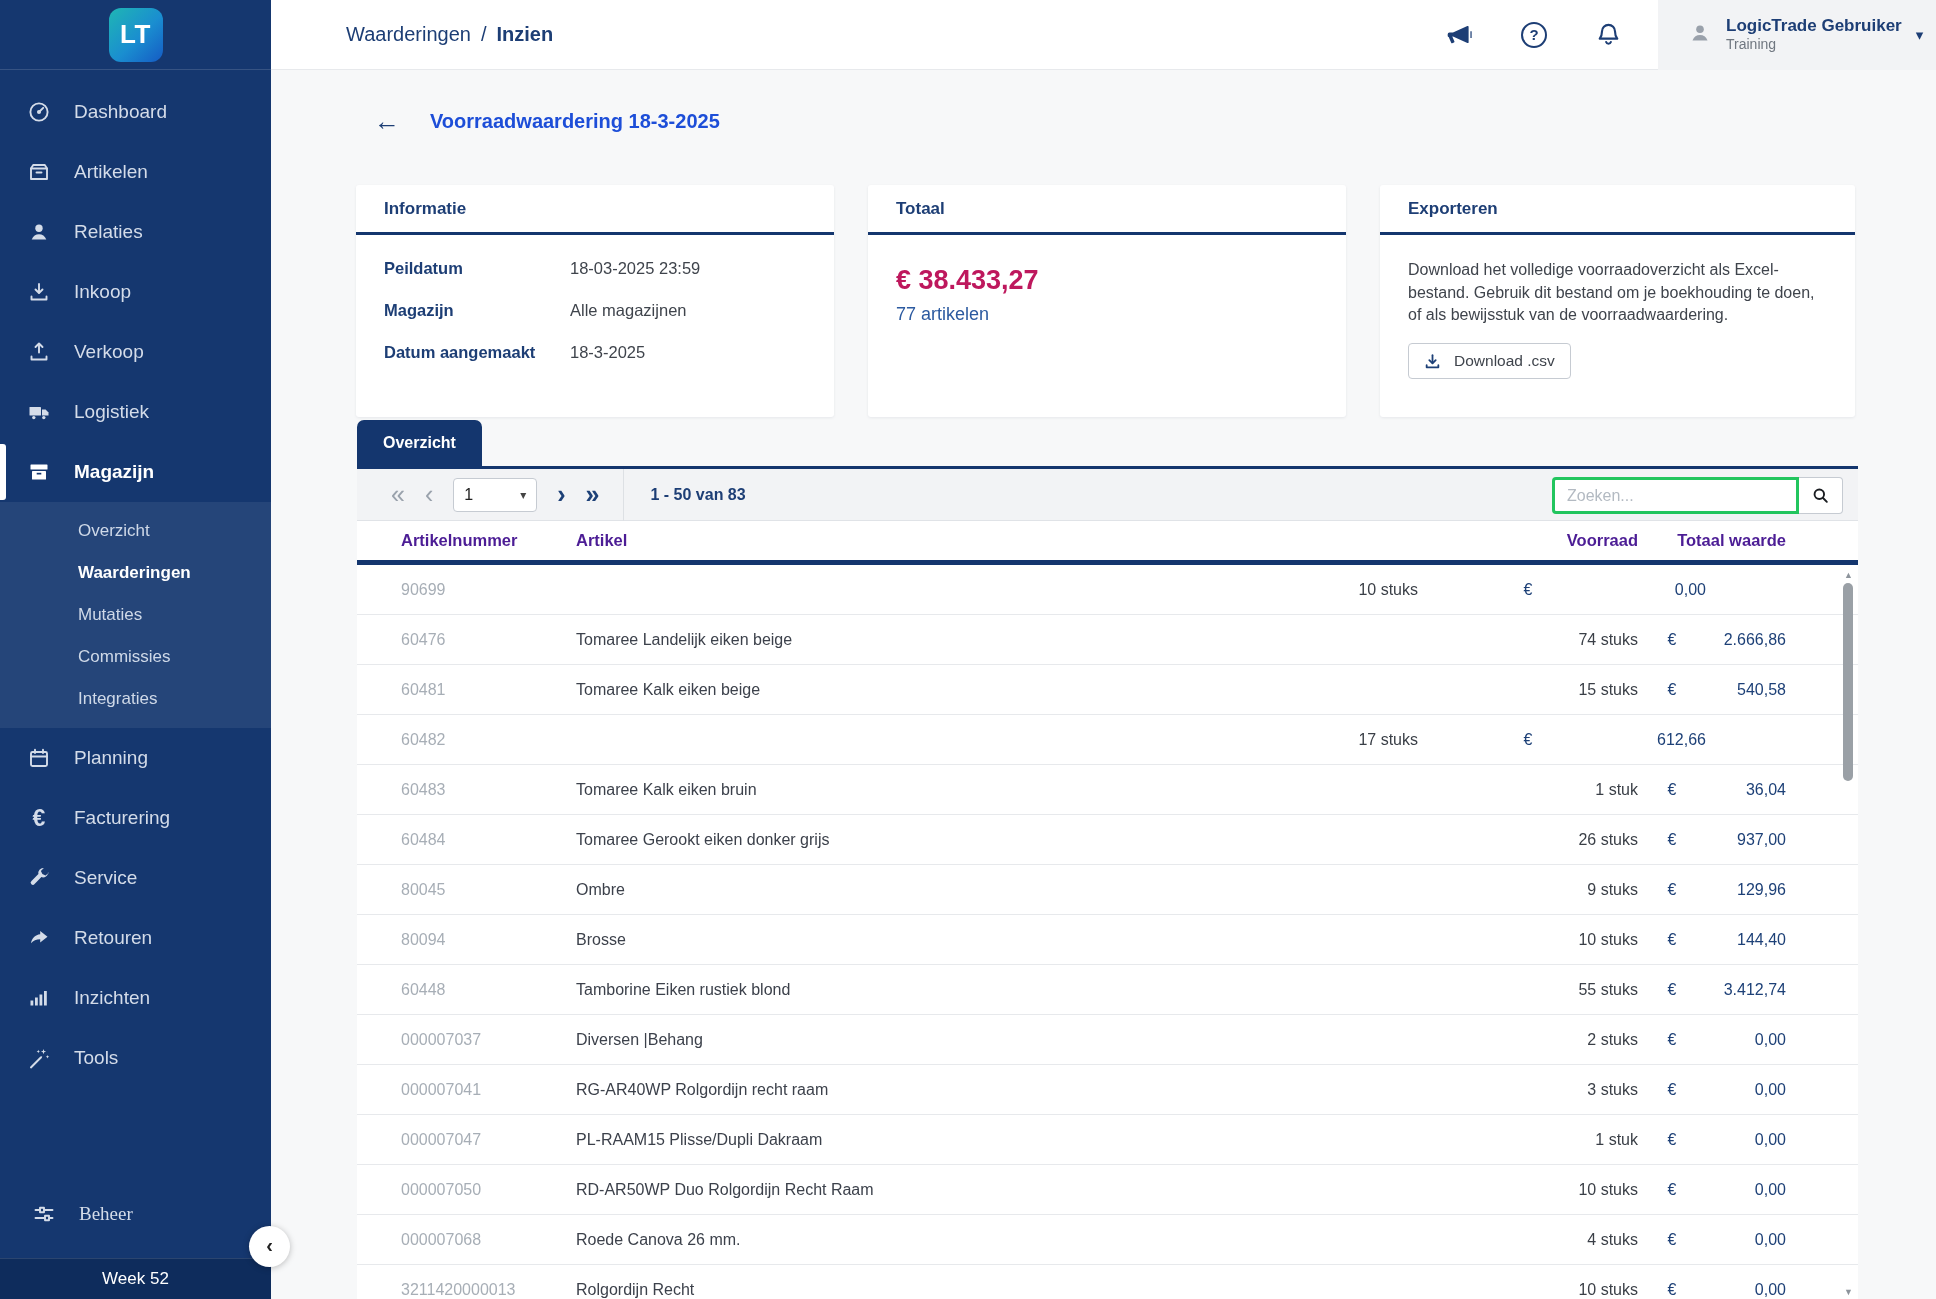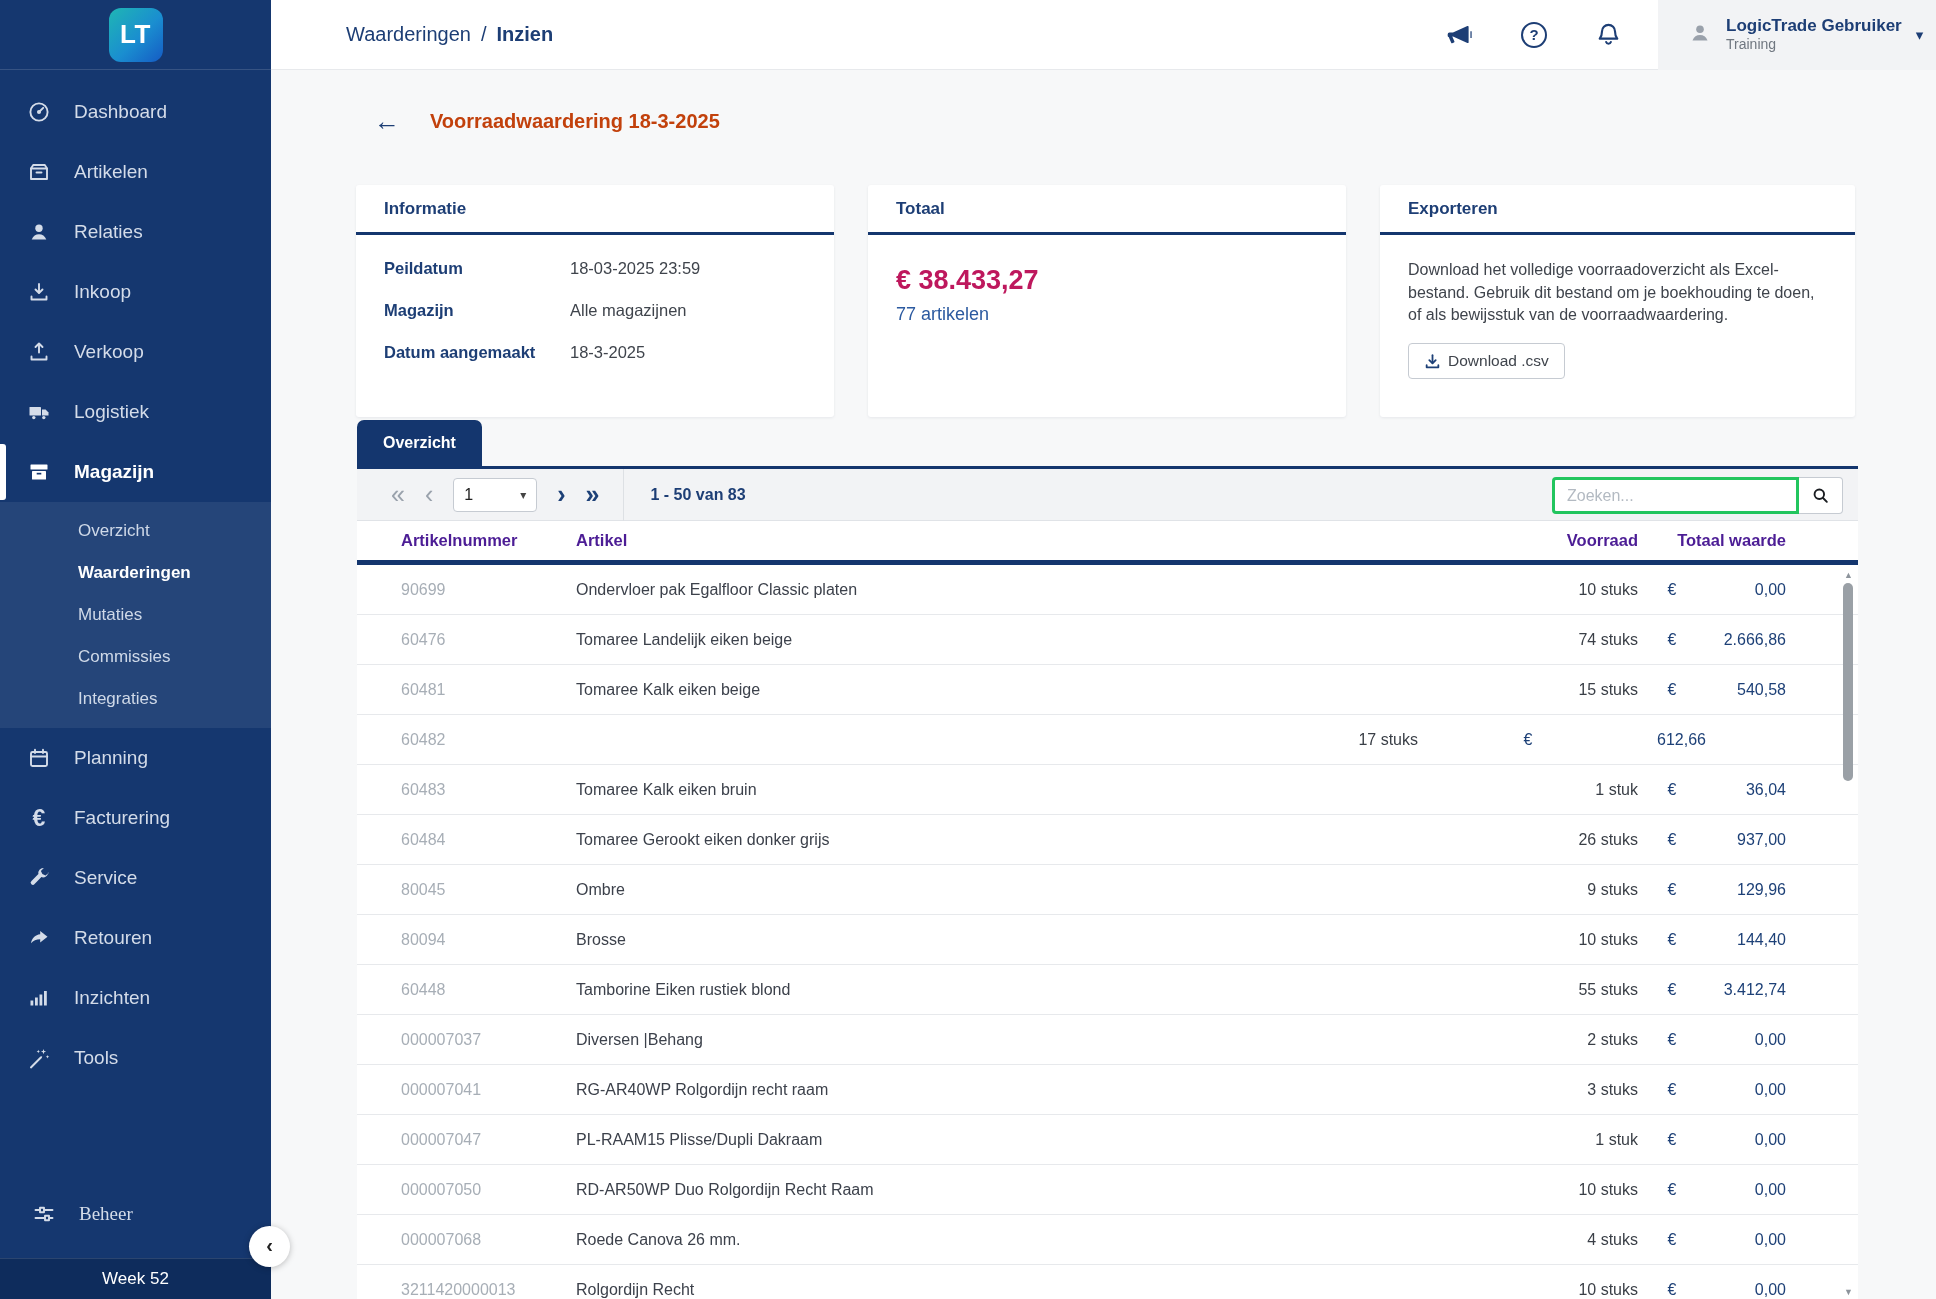--- a/index.html
+++ b/index.html
@@ -41,35 +41,35 @@
   .user-chip svg { width:24px; height:24px; color:#9aa1ab; }
   .user-texts { display:flex; flex-direction:column; line-height:1.25; }
   .user-name { color:#1d3e75; font-weight:bold; font-size:17px; white-space:nowrap; }
   .user-role { color:#707780; font-size:14px; }
   .user-caret { color:#1d3e75; font-size:15px; margin-left:auto; }
 
   
   .content { position:relative; flex:1; background:#f7f8f9; }
   .title-row { position:absolute; top:38px; left:103px; display:flex; align-items:center; gap:30px; }
   .back-arrow { font-size:26px; color:#1d3e75; cursor:pointer; line-height:1; }
-  .page-title { font-size:20px; font-weight:bold; color:#c2410c; }
+  .page-title { font-size:20px; font-weight:bold; color:#1d4ed8; }
 
   .cards { position:absolute; top:115px; left:85px; display:flex; gap:34px; }
   .card { width:478px; height:232px; background:#fff; border-radius:3px; box-shadow:0 1px 3px rgba(30,40,60,.08); }
   .card:last-child { width:475px; }
   .card-head { height:50px; display:flex; align-items:center; padding:0 28px; border-bottom:3px solid #14366e; }
   .card-title { font-size:17px; font-weight:bold; color:#1d3e75; }
   .card-body { padding:24px 28px; }
   .info-row { display:grid; grid-template-columns:186px 1fr; margin-bottom:23px; font-size:16.5px; }
   .info-label { color:#1d3e75; font-weight:bold; }
   .info-value { color:#3f444c; }
   .total-amount { font-size:27px; font-weight:bold; color:#be185d; margin-top:6px; }
   .total-sub { font-size:18px; color:#2c5aa0; margin-top:8px; }
   .export-desc { font-size:16px; line-height:1.42; color:#3f444c; }
-  .export-btn { margin-top:16px; display:inline-flex; align-items:center; gap:7px; background:#fff; border:1px solid #c6cbd2; border-radius:4px;
+  .export-btn { margin-top:16px; display:inline-flex; align-items:center; gap:13px; background:#fff; border:1px solid #c6cbd2; border-radius:4px;
                 padding:8px 15px; font-size:15.5px; color:#3f444c; cursor:pointer; font-family:inherit; }
   .export-btn svg { width:17px; height:17px; color:#1d4077; }
 
   .tab { position:absolute; top:350px; left:86px; height:46px; min-width:115px; padding:0 26px; background:#14366e; color:#fff;
          font-weight:bold; font-size:16px; display:flex; align-items:center; justify-content:center; border-radius:7px 7px 0 0; cursor:pointer; }
   .tabline { position:absolute; top:396px; left:86px; width:1501px; height:3px; background:#14366e; }
 
   
   .panel { position:absolute; top:399px; left:86px; width:1501px; bottom:0; background:#fff; }
   .pagination { height:52px; background:#f2f3f5; border-bottom:1px solid #e0e3e7; display:flex; align-items:center; padding-left:24px; position:relative; }
@@ -380,21 +380,20 @@
         <div class="tgrid thead">
           <span class="th">Artikelnummer</span>
           <span class="th">Artikel</span>
           <span class="th right">Voorraad</span>
           <span class="th right" style="grid-column:4 / 6;">Totaal waarde</span>
         </div>
 
         <div>
             <div class="tgrid trow">
               <span class="td-num">90699</span>
-              <span class="td-name">Ondervloer pak Egalfloor Classic platen</span>
               <span class="td-qty">10 stuks</span>
               <span class="td-eur">€</span>
               <span class="td-val">0,00</span>
             </div>
             <div class="tgrid trow">
               <span class="td-num">60476</span>
               <span class="td-name">Tomaree Landelijk eiken beige</span>
               <span class="td-qty">74 stuks</span>
               <span class="td-eur">€</span>
               <span class="td-val">2.666,86</span>

